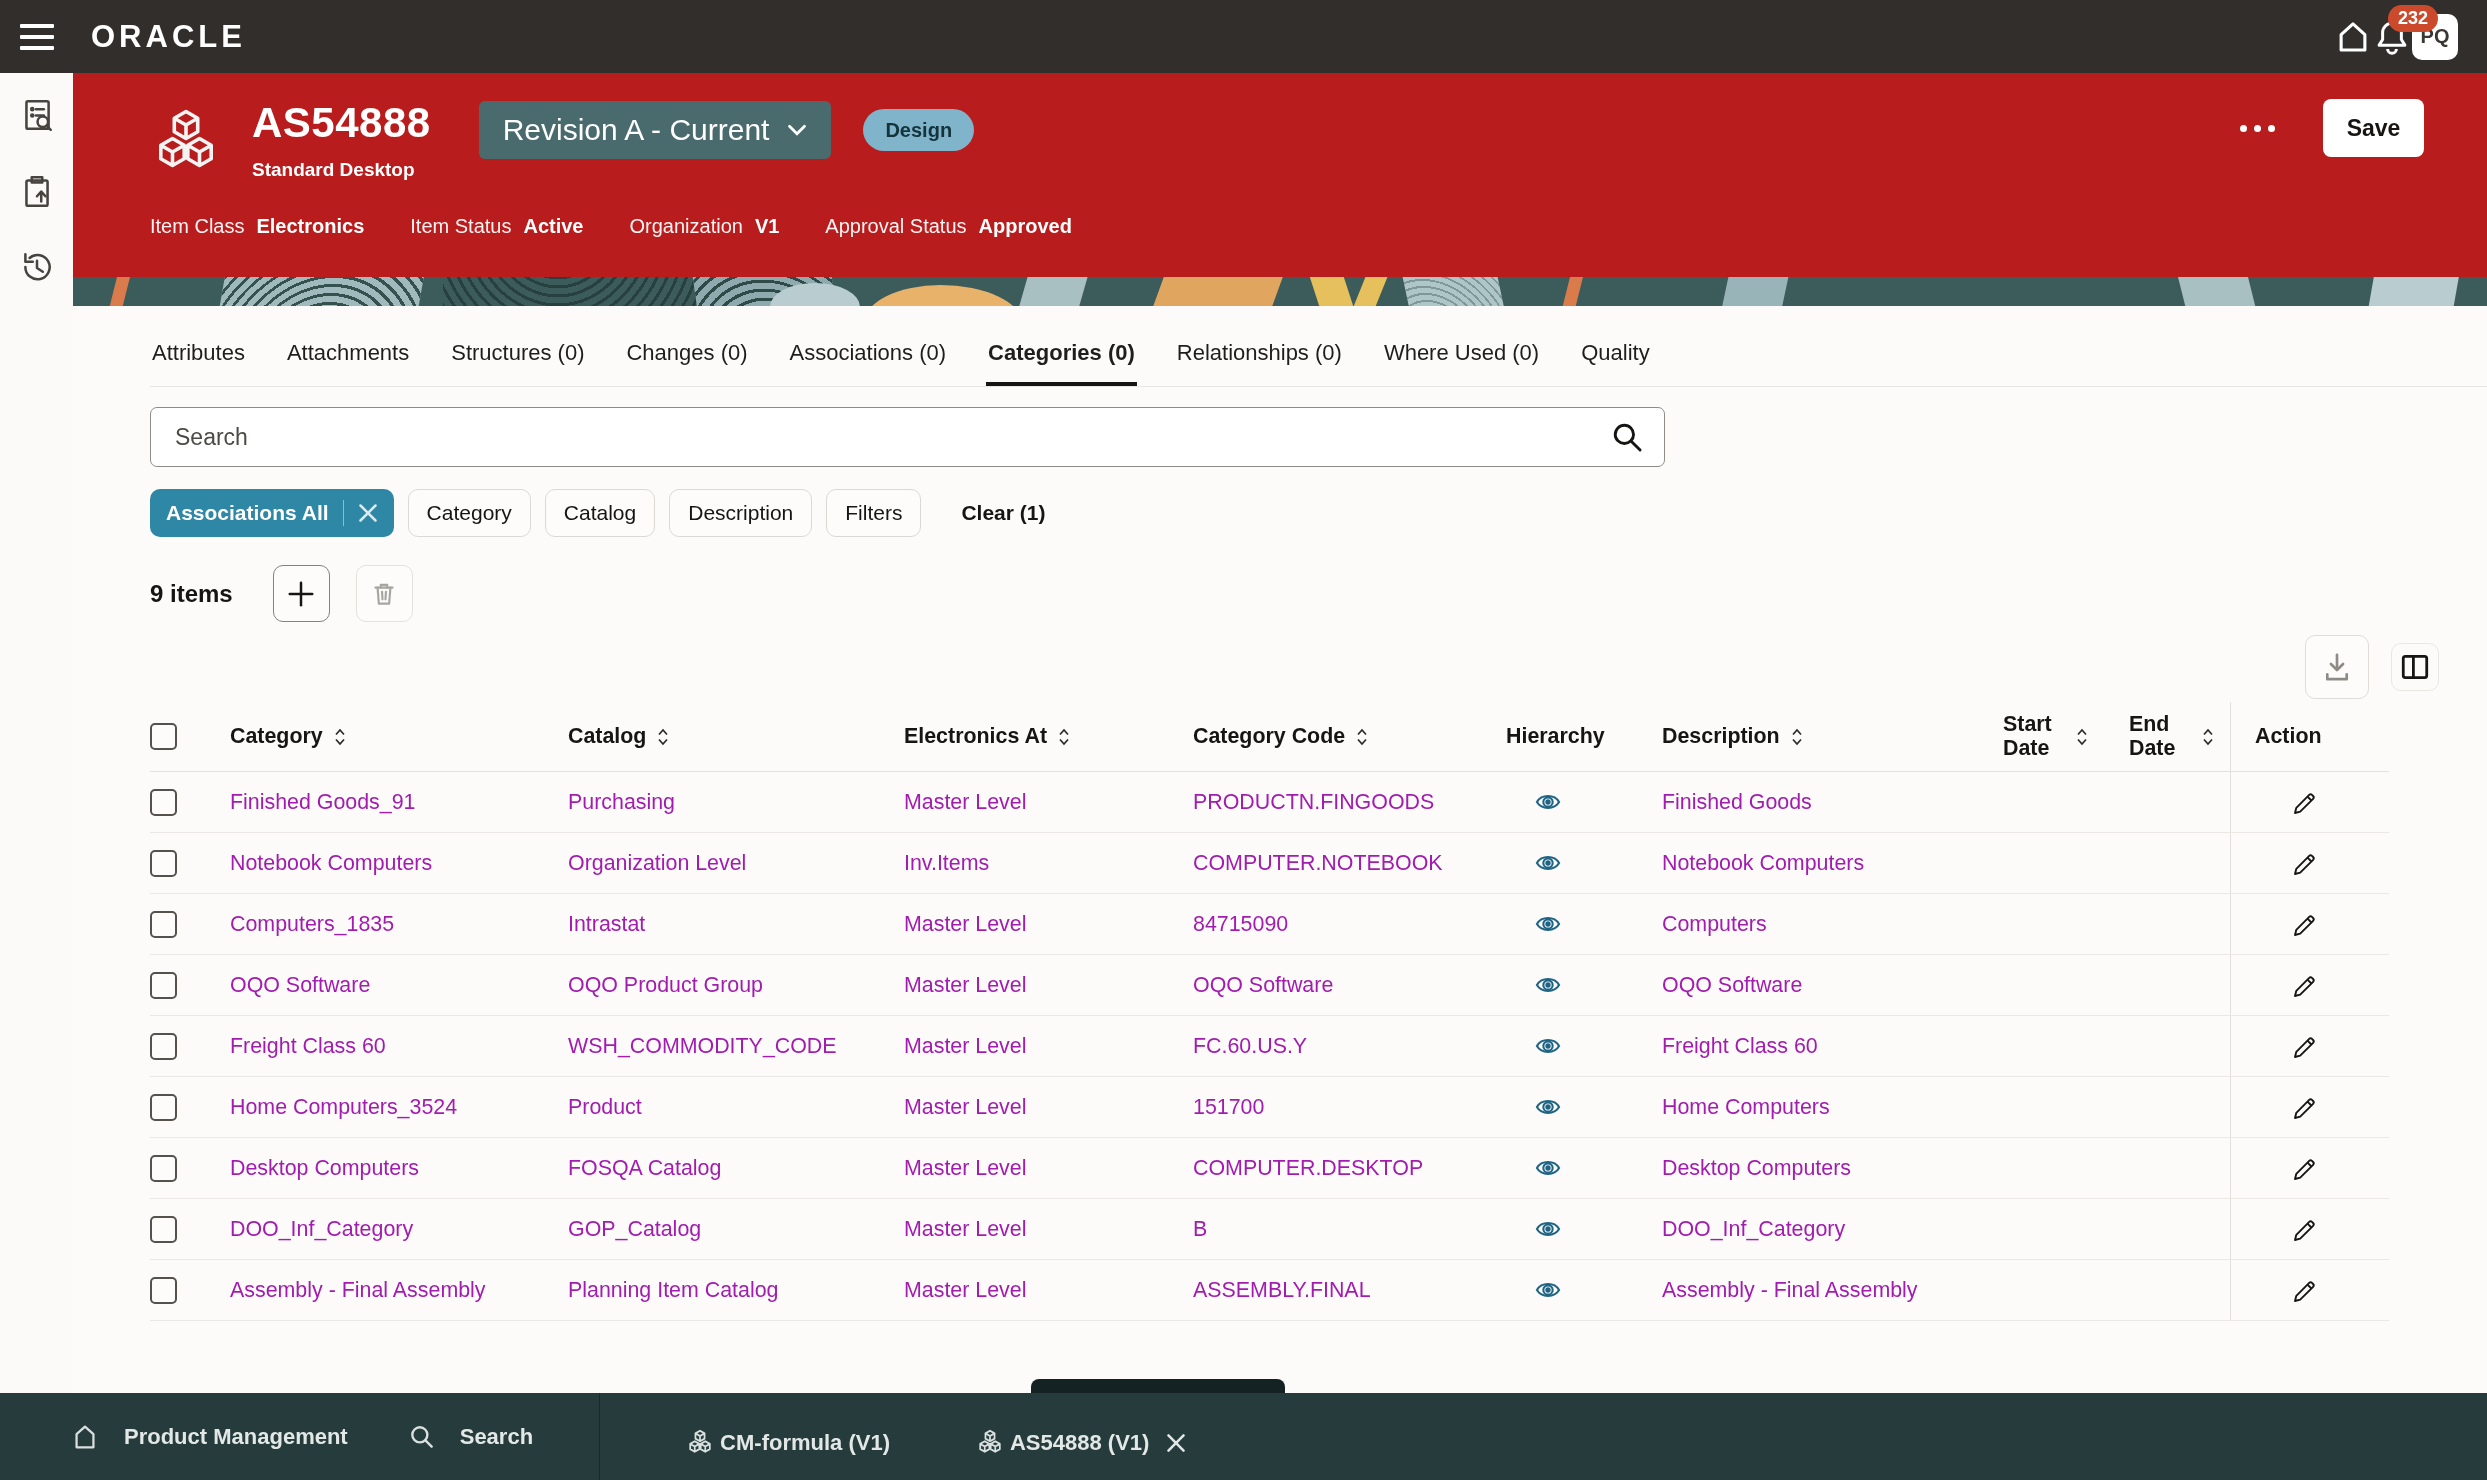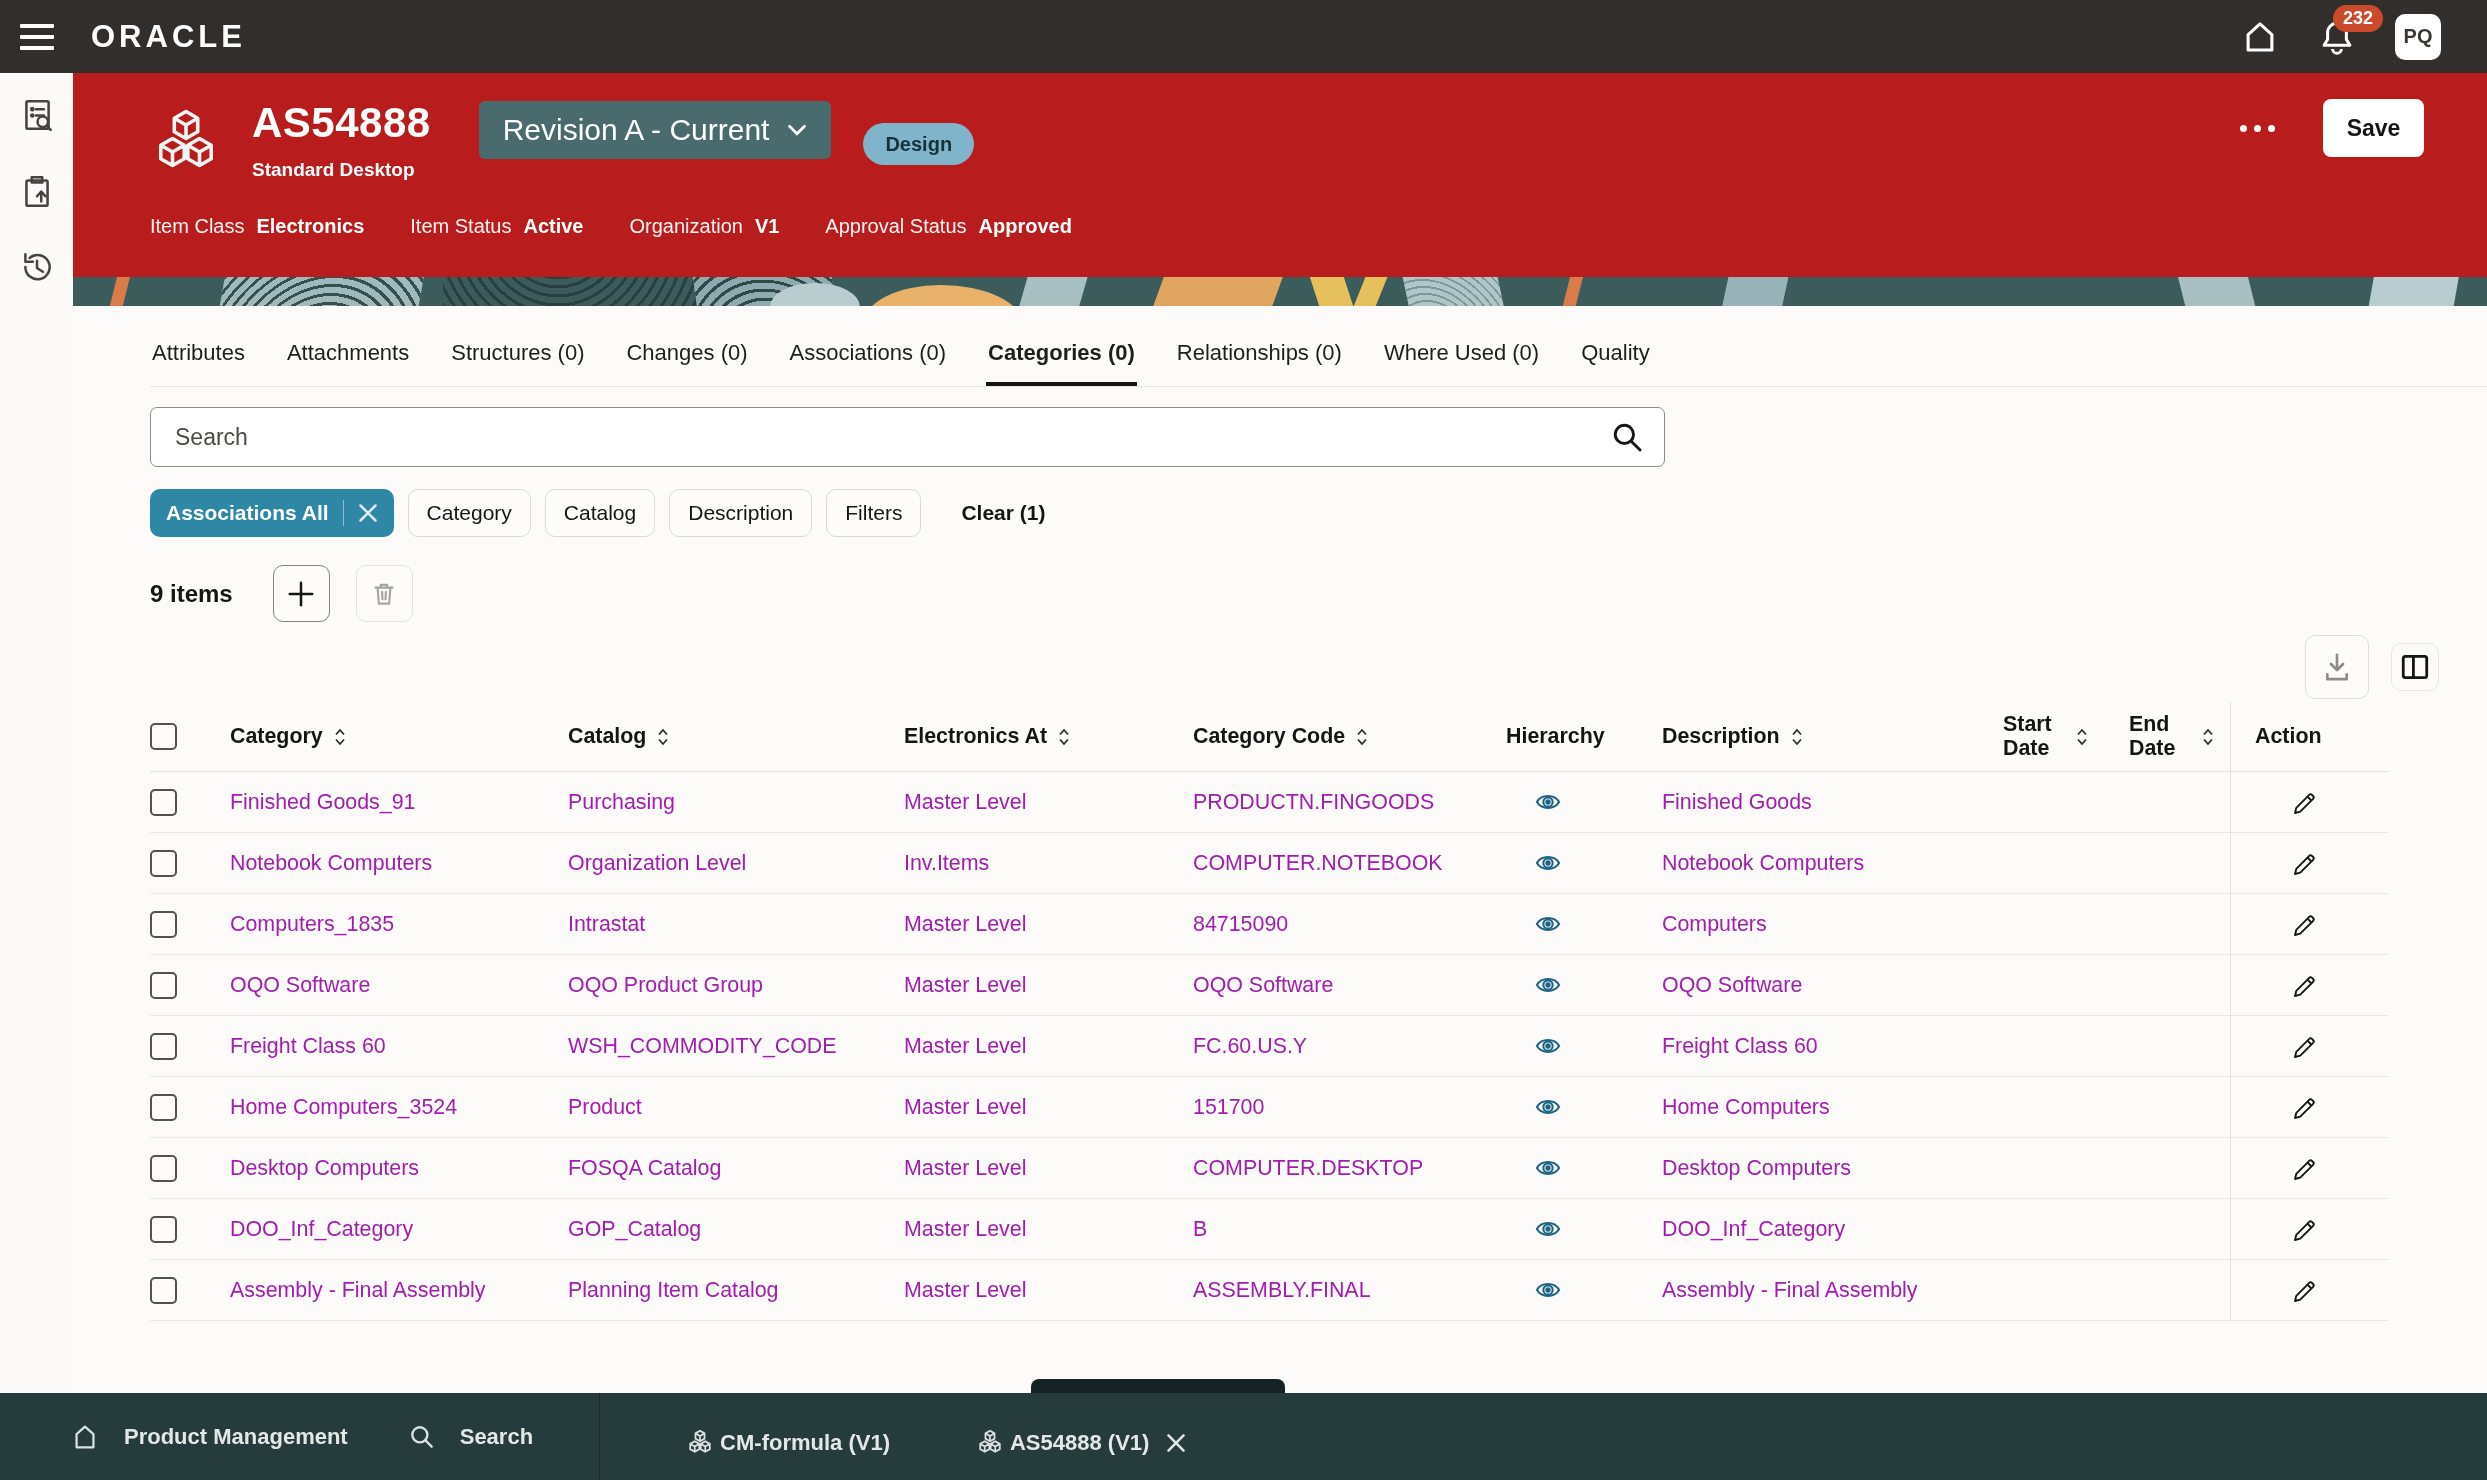--- a/index.html
+++ b/index.html
@@ -5,38 +5,38 @@
   * { box-sizing: border-box; margin: 0; padding: 0; }
   html,body { width:2488px; height:1481px; }
   body { font-family:"Liberation Sans", sans-serif; color:#161513; background:#FCFBFA; overflow:hidden; }
   .page { position:relative; width:2488px; height:1481px; overflow:hidden; }
 
   
   .topbar { position:absolute; top:0; left:0; width:2488px; height:73px; background:#322E2B; display:flex; align-items:center; }
   .hamburger { width:73px; height:73px; display:flex; flex-direction:column; justify-content:center; align-items:center; gap:7px; cursor:pointer; background:none; border:none; }
   .hamburger span { display:block; width:34px; height:4px; background:#FFFFFF; border-radius:1px; }
   .brand { color:#fff; font-size:31px; font-weight:700; letter-spacing:4px; margin-left:18px; }
-  .topbar-right { margin-left:auto; display:flex; align-items:center; gap:38px; padding-right:47px; }
+  .topbar-right { margin-left:auto; display:flex; align-items:center; padding-right:30px; }
   .tb-iconbtn { background:none; border:none; cursor:pointer; position:relative; display:flex; align-items:center; }
   .nbadge { position:absolute; top:-12px; left:16px; background:#CB4A2B; color:#fff; font-size:18px; font-weight:700; padding:3px 10px; border-radius:14px; }
   .avatar { width:46px; height:46px; background:#FFFFFF; border-radius:10px; display:flex; align-items:center; justify-content:center; font-weight:700; font-size:20px; color:#3B3733; border:none; cursor:pointer; }
 
   
   .rail { position:absolute; top:73px; left:0; width:73px; height:1320px; background:#FBFAF8; display:flex; flex-direction:column; align-items:center; padding-top:22px; gap:36px; }
   .rail button { background:none; border:none; cursor:pointer; width:40px; height:40px; display:flex; align-items:center; justify-content:center; }
 
   
   .item-header { position:absolute; top:73px; left:73px; width:2415px; height:204px; background:#b91c1c; color:#fff; padding:26px 64px 0 77px; }
   .ih-row1 { display:flex; align-items:flex-start; }
   .cube-icon { margin-top:8px; }
   .title-block { margin-left:30px; }
   .item-title { font-size:42px; font-weight:700; letter-spacing:0.5px; }
   .item-sub { font-size:19px; font-weight:700; margin-top:12px; }
   .rev-pill { margin-left:48px; margin-top:2px; height:58px; background:#4A6B6E; border:none; color:#fff; font-size:30px; font-family:inherit; display:flex; align-items:center; gap:18px; padding:0 24px; border-radius:6px; cursor:pointer; }
-  .design-badge { margin-left:32px; margin-top:24px; height:42px; background:#7FB4CA; color:#15333B; font-size:20px; font-weight:700; display:flex; align-items:center; padding:0 22px; border-radius:21px; }
+  .design-badge { margin-left:32px; margin-top:10px; height:42px; background:#7FB4CA; color:#15333B; font-size:20px; font-weight:700; display:flex; align-items:center; padding:0 22px; border-radius:21px; }
   .ih-actions { margin-left:auto; display:flex; align-items:center; gap:44px; }
   .dots-btn { background:none; border:none; cursor:pointer; display:flex; gap:7px; padding:10px 4px; }
   .dots-btn i { width:7px; height:7px; background:#fff; border-radius:50%; }
   .save-btn { width:101px; height:58px; background:#FFFFFF; color:#161513; font-size:23px; font-weight:700; font-family:inherit; border:none; border-radius:8px; cursor:pointer; }
   .ih-meta { display:flex; gap:46px; margin-top:32px; font-size:20px; }
   .meta-pair { display:flex; gap:12px; align-items:baseline; }
   .meta-label { font-weight:400; opacity:.95; }
   .meta-value { font-weight:700; }
 
   

